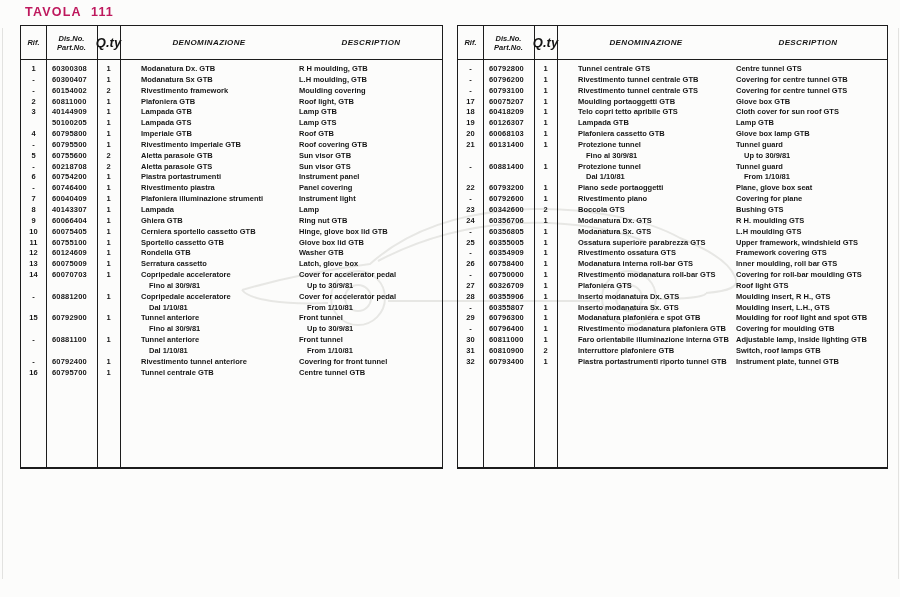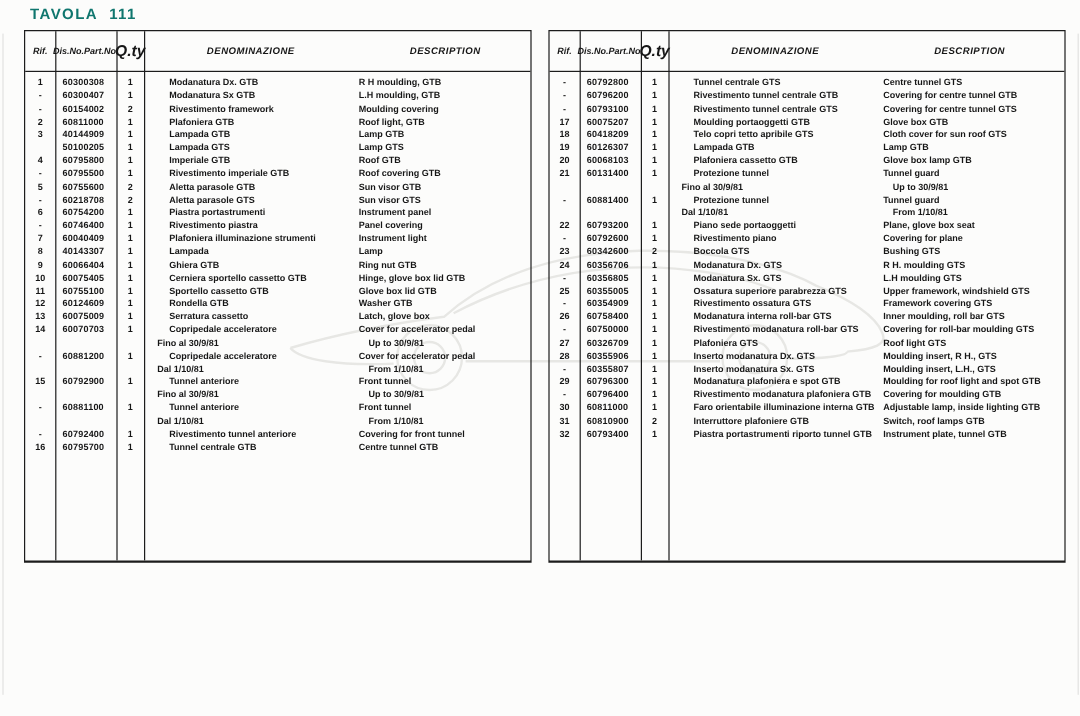--- a/index.html
+++ b/index.html
@@ -11,21 +11,21 @@
     position:relative;
     overflow:hidden;
   }
   .page-edge{position:absolute;width:1px;background:#e2e2e0;top:28px;bottom:18px;}
   .edge-left{left:2px;}
   .edge-right{right:1px;}
 
   .page-title{
     position:absolute;left:25px;top:5px;
     font-size:12.5px;font-weight:bold;letter-spacing:1.2px;word-spacing:5px;
-    color:#0f766e;
+    color:#be185d;
     text-align:center;
   }
 
   .watermark{position:absolute;left:228px;top:158px;opacity:.85;pointer-events:none;}
 
   .ptable{
     position:absolute;top:25px;height:444px;
     border:1.5px solid #1c1c1c;border-bottom-width:2.5px;
     background:rgba(255,255,255,0.0);
     box-sizing:border-box;
@@ -35,37 +35,37 @@
 
   .vline{position:absolute;top:0;bottom:0;width:1px;background:#1c1c1c;}
   .vl-1{left:25px;}.vl-2{left:76px;}.vl-3{left:99px;}
 
   .thead{
     position:relative;height:33px;border-bottom:1.5px solid #1c1c1c;
     font-style:italic;font-weight:bold;
   }
   .th{position:absolute;top:0;height:33px;display:flex;align-items:center;justify-content:center;text-align:center;}
   .th-rif{left:0;width:25px;font-size:7.5px;}
-  .th-dis{left:25px;width:51px;font-size:7.5px;line-height:9px;flex-direction:row;}
+  .th-dis{left:25px;width:51px;font-size:7.5px;line-height:9px;flex-direction:column;}
   .th-qty{left:76px;width:23px;font-size:13px;}
   .th-den{left:99px;width:178px;font-size:8px;letter-spacing:.4px;}
   .th-desc{left:277px;width:146px;font-size:8px;letter-spacing:.4px;}
 
   .tbody{padding-top:4px;}
   .trow{
     display:grid;grid-template-columns:25px 51px 23px 178px 1fr;
     height:10.85px;line-height:10.85px;
     font-size:7.5px;font-weight:bold;white-space:nowrap;
   }
   .c-rif{text-align:center;}
   .c-part{padding-left:6px;letter-spacing:.2px;}
   .c-qty{text-align:center;}
   .c-den{padding-left:21px;}
   .c-desc{padding-left:1px;}
-  .trow.sub .c-den{padding-left:11px;}
+  .trow.sub .c-den{padding-left:29px;}
   .trow.sub .c-desc{padding-left:9px;}
 </style>
 </head>
 <body>
 
 <div class="page-edge edge-left"></div>
 <div class="page-edge edge-right"></div>
 
 <div class="page-title">TAVOLA 111</div>
 

